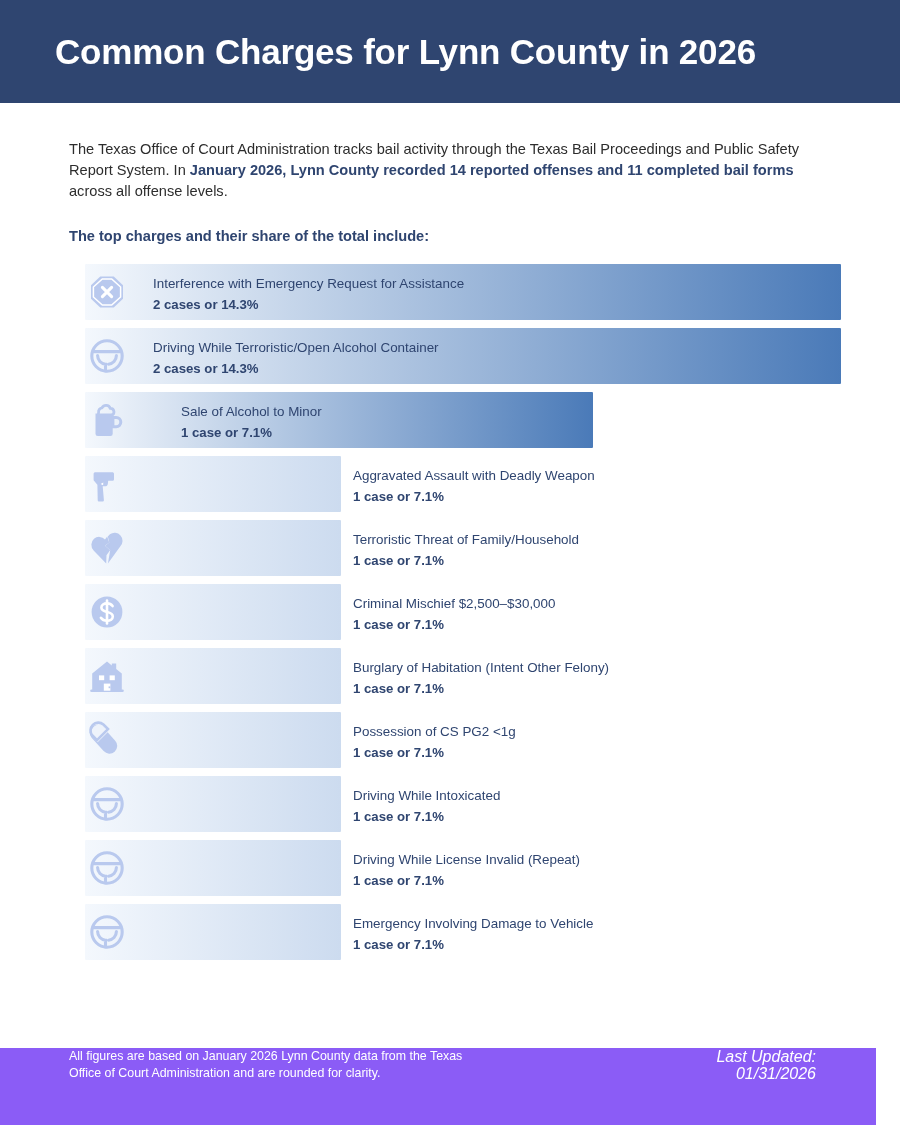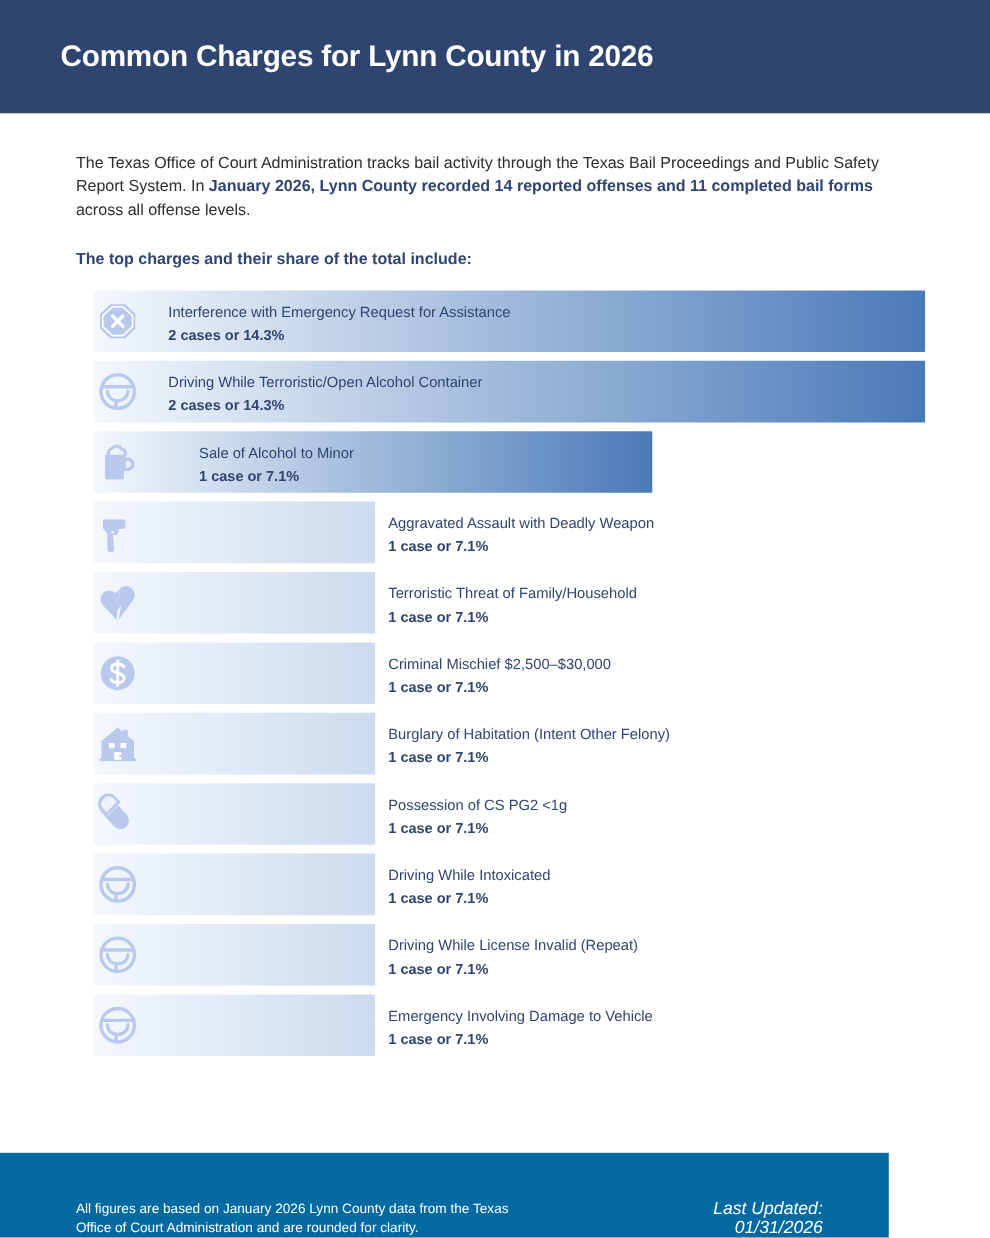--- a/index.html
+++ b/index.html
@@ -17,21 +17,21 @@
   #header-band {
     width: 900px;
     height: 103px;
     background: #2f4570;
     display: flex;
     align-items: center;
     padding-left: 55px;
   }
   #header-title {
     color: #ffffff;
-    font-size: 27px;
+    font-size: 35px;
     font-weight: bold;
     letter-spacing: -0.2px;
     white-space: nowrap;
     font-stretch: condensed;
   }
 
   
   #content {
     padding: 0 60px 0 69px;
   }
@@ -104,26 +104,26 @@
     line-height: 18px;
     color: #2d2d2d;
     max-width: 775px;
   }
 
   
   #footer-band {
     position: absolute;
     left: 0;
     top: 1048px;
-    width: 808px;
+    width: 876px;
     height: 77px;
-    background: #0369a1;
+    background: #8b5cf6;
     color: #ffffff;
     display: flex;
-    align-items: flex-end;
+    align-items: flex-start;
     justify-content: space-between;
     padding: 0 60px 0 69px;
   }
   #footer-note {
     font-size: 12.4px;
     line-height: 17px;
   }
   #footer-updated {
     font-size: 16px;
     line-height: 17px;

